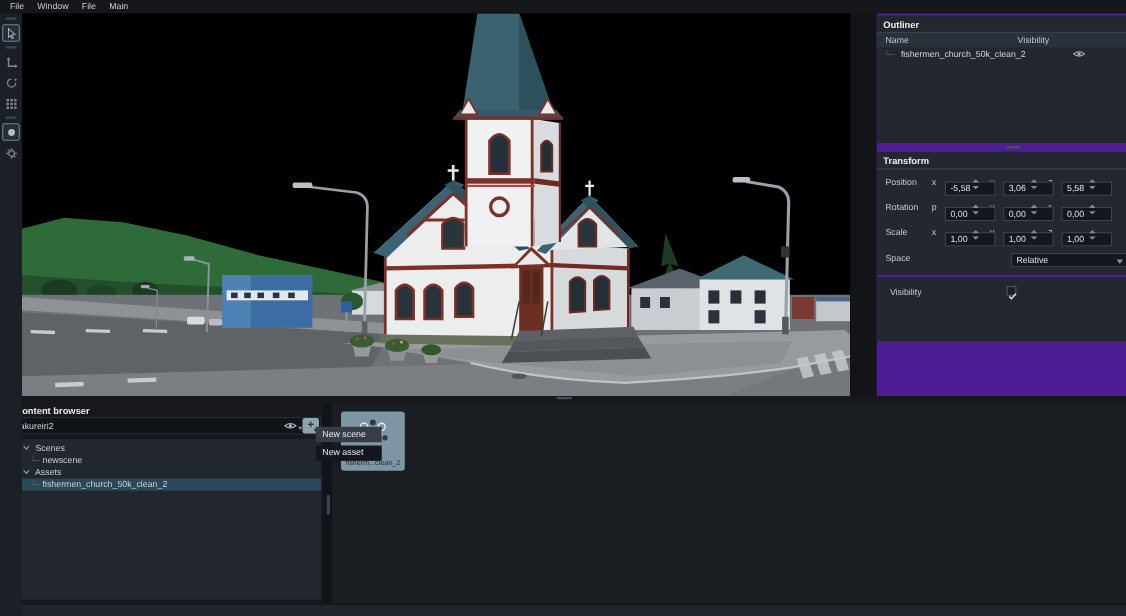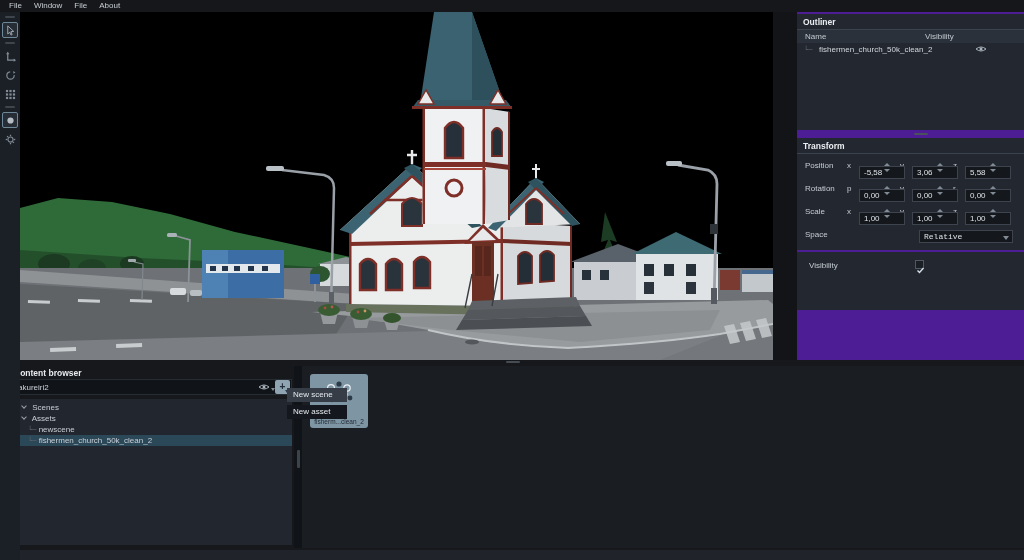--- a/index.html
+++ b/index.html
@@ -90,21 +90,21 @@
   .ctx-item.plain { background:#14181e; }
   .bottom-strip { position:absolute; left:0; top:190px; width:1024px; height:10px; background:#202329; }
 </style>
 </head>
 <body>
 
 <div class="menubar">
   <span class="mitem">File</span>
   <span class="mitem">Window</span>
   <span class="mitem">File</span>
-  <span class="mitem">About</span>
+  <span class="mitem">Main</span>
 </div>
 
 <div class="toolbar">
   <div class="tsep"></div>
   <div class="tbtn active">
     <span>
         <svg width="11" height="11" viewBox="0 0 12 12">
           <path d="M3 1 L9.5 7 L6.4 7.3 L7.8 10.4 L6.5 11 L5.2 7.9 L3 9.8 Z" fill="none" stroke="#a6aeb7" stroke-width="1"></path>
         </svg>
       </span>
@@ -396,21 +396,21 @@
       <span class="t-axis">x</span>
       <span class="fw"><input class="tf" value="1,00" style=""><span class="spin"></span></span>
       <span class="t-axis">y</span>
       <span class="fw"><input class="tf" value="1,00" style=""><span class="spin"></span></span>
       <span class="t-axis">z</span>
       <span class="fw"><input class="tf" value="1,00" style=""><span class="spin"></span></span>
     </div>
 
     <div class="t-row">
       <span class="t-label">Space</span>
-      <div class="dd" style="margin-left:72px; width:94px;font-family:Liberation Mono, monospace;">
+      <div class="dd" style="margin-left:72px; width:106px;">
         <span>Relative</span>
         <span class="caret"></span>
       </div>
     </div>
   </div>
 
   <div class="section" style="top:240px; height:58px;">
     <div style="position:relative; height:30px;">
       <span style="position:absolute; left:12px; top:9px; font-size:8px; color:#c6ccd3;">Visibility</span>
       <span class="cb" style="left:118px; top:8px;">
@@ -439,27 +439,27 @@
       <span class="add-btn">
         <span>+</span>
         <span class="mini-caret"></span>
       </span>
     </div>
     <div class="tree">
       <div class="trow">
         <span class="chev"></span>
         <span>Scenes</span>
       </div>
+      <div class="trow child">
+        <span class="wire">└─</span>
+        <span>newscene</span>
+      </div>
       <div class="trow">
         <span class="chev"></span>
         <span>Assets</span>
-      </div>
-      <div class="trow child">
-        <span class="wire">└─</span>
-        <span>newscene</span>
       </div>
       <div class="trow child selected">
         <span class="wire">└─</span>
         <span>fishermen_church_50k_clean_2</span>
       </div>
     </div>
   </div>
 
   <div class="gutter">
     <div class="thumb"></div>

